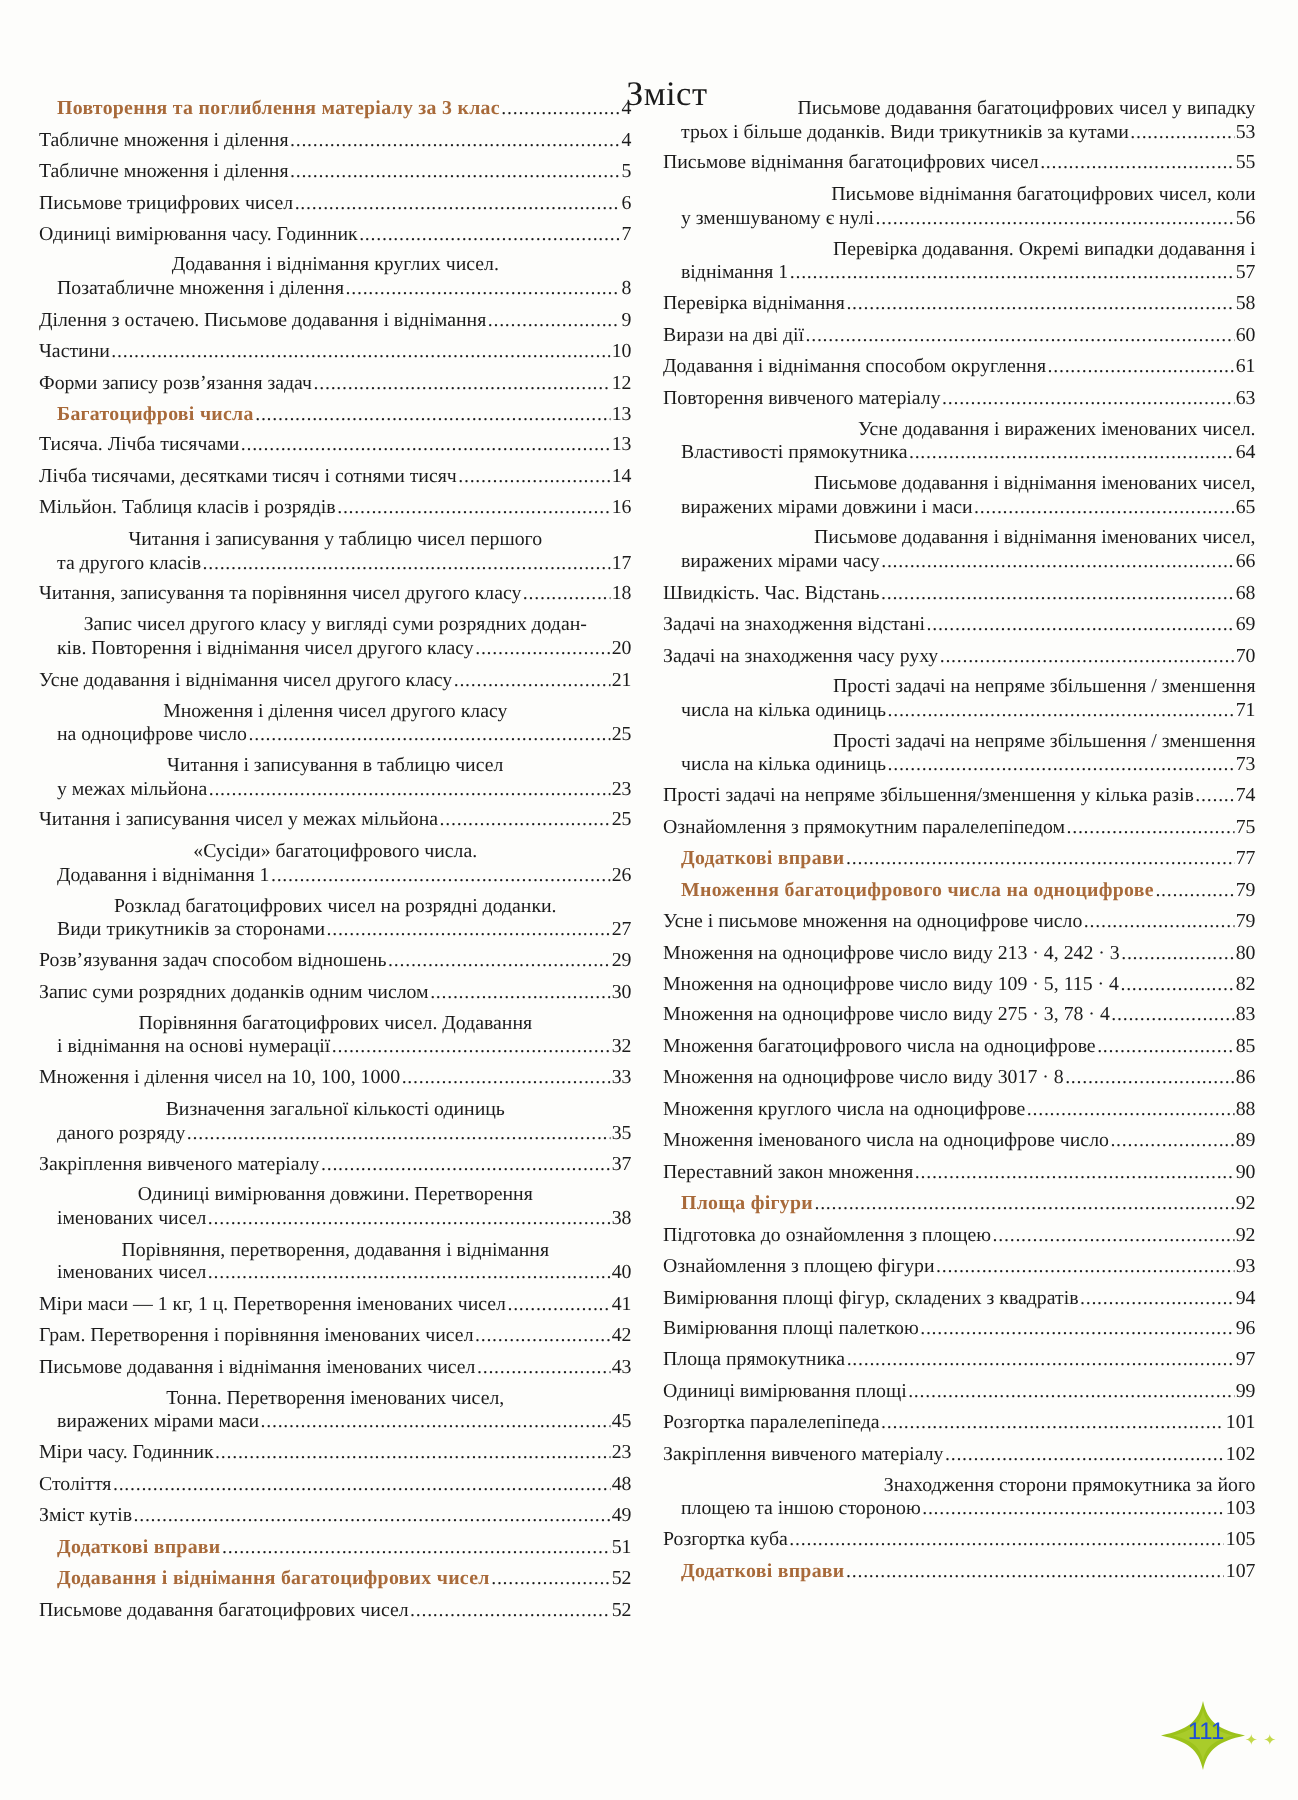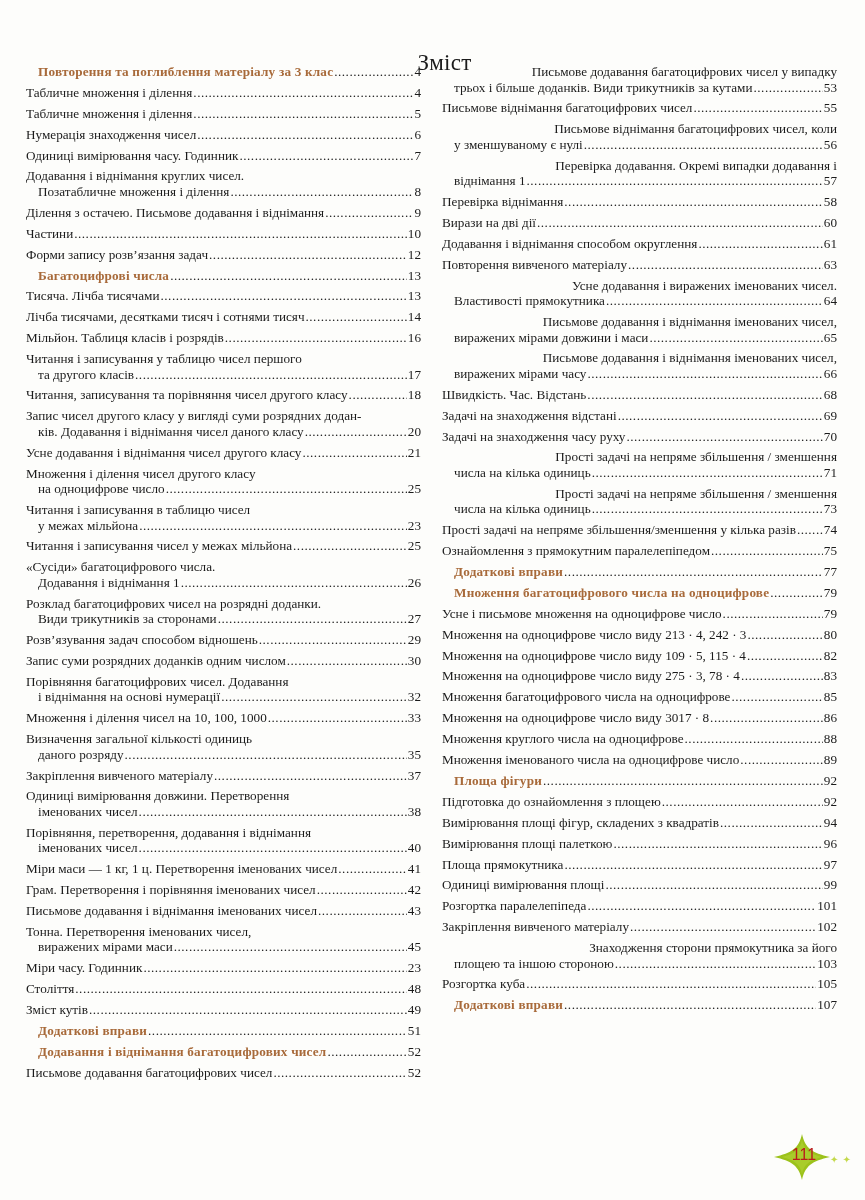--- a/index.html
+++ b/index.html
@@ -10,21 +10,21 @@
     color: #1b1b1b;
     position: relative;
   }
   .page-title {
     position: absolute; left: 0; right: 0; top: 34px;
     text-align: center; font-size: 23px; font-weight: normal; letter-spacing: 0.3px;
     margin: 16px;
     padding-left: 24px;
   }
   .col { position: absolute; top: 64px; }
-  .col-left { left: 26px; width: 395px; }
+  .col-left { left: 26px; width: 395px; text-align: center; }
   .col-right { left: 442px; width: 395px; text-align: right; }
   .entry {
     font-size: 13.2px; line-height: 15.5px;
     margin-bottom: 5.4px;
   }
   .entry .first { display: block; white-space: nowrap; }
   .entry .last { display: flex; align-items: baseline; white-space: nowrap; }
   .entry.multi .last { padding-left: 12px; }
   .entry .title { flex: 0 0 auto; }
   .entry .dots {
@@ -35,21 +35,21 @@
   .entry .page { flex: 0 0 auto; }
   .entry.section .title {
     color: #a86a3a; font-weight: bold; letter-spacing: 0.2px; padding-left: 12px;
   }
   .badge {
     position: absolute; left: 772px; top: 1132px; width: 70px; height: 50px;
   }
   .badge svg { position: absolute; left: 0; top: 0; }
   .badge-num {
     position: absolute; left: 14px; top: 14px; width: 36px; text-align: center;
-    font-family: "Liberation Sans", sans-serif; font-size: 16px; color: #b91c1c;
+    font-family: "Liberation Sans", sans-serif; font-size: 16px; color: #1d4ed8;
   }
   .badge-dots {
     position: absolute; left: 58px; top: 22px; font-family: "Liberation Sans", sans-serif;
     font-size: 10px; color: #c4d94a; letter-spacing: 4px;
   }
 </style>
 </head>
 <body>
 
 <h1 class="page-title">Зміст</h1>
@@ -71,21 +71,21 @@
     </div>
     <div class="entry topic">
       <span class="last">
         <span class="title">Табличне множення і ділення</span>
         <span class="dots"></span>
         <span class="page">5</span>
       </span>
     </div>
     <div class="entry topic">
       <span class="last">
-        <span class="title">Нумерація знаходження чисел</span>
+        <span class="title">Письмове трицифрових чисел</span>
         <span class="dots"></span>
         <span class="page">6</span>
       </span>
     </div>
     <div class="entry topic">
       <span class="last">
         <span class="title">Одиниці вимірювання часу. Годинник</span>
         <span class="dots"></span>
         <span class="page">7</span>
       </span>
@@ -158,21 +158,21 @@
     <div class="entry topic">
       <span class="last">
         <span class="title">Читання, записування та порівняння чисел другого класу</span>
         <span class="dots"></span>
         <span class="page">18</span>
       </span>
     </div>
     <div class="entry topic multi">
       <span class="first">Запис чисел другого класу у вигляді суми розрядних додан-</span>
       <span class="last">
-        <span class="title">ків. Додавання і віднімання чисел даного класу</span>
+        <span class="title">ків. Повторення і віднімання чисел другого класу</span>
         <span class="dots"></span>
         <span class="page">20</span>
       </span>
     </div>
     <div class="entry topic">
       <span class="last">
         <span class="title">Усне додавання і віднімання чисел другого класу</span>
         <span class="dots"></span>
         <span class="page">21</span>
       </span>
@@ -546,32 +546,46 @@
         <span class="page">88</span>
       </span>
     </div>
     <div class="entry topic">
       <span class="last">
         <span class="title">Множення іменованого числа на одноцифрове число</span>
         <span class="dots"></span>
         <span class="page">89</span>
       </span>
     </div>
+    <div class="entry topic">
+      <span class="last">
+        <span class="title">Переставний закон множення</span>
+        <span class="dots"></span>
+        <span class="page">90</span>
+      </span>
+    </div>
     <div class="entry section">
       <span class="last">
         <span class="title">Площа фігури</span>
         <span class="dots"></span>
         <span class="page">92</span>
       </span>
     </div>
     <div class="entry topic">
       <span class="last">
         <span class="title">Підготовка до ознайомлення з площею</span>
         <span class="dots"></span>
         <span class="page">92</span>
+      </span>
+    </div>
+    <div class="entry topic">
+      <span class="last">
+        <span class="title">Ознайомлення з площею фігури</span>
+        <span class="dots"></span>
+        <span class="page">93</span>
       </span>
     </div>
     <div class="entry topic">
       <span class="last">
         <span class="title">Вимірювання площі фігур, складених з квадратів</span>
         <span class="dots"></span>
         <span class="page">94</span>
       </span>
     </div>
     <div class="entry topic">

